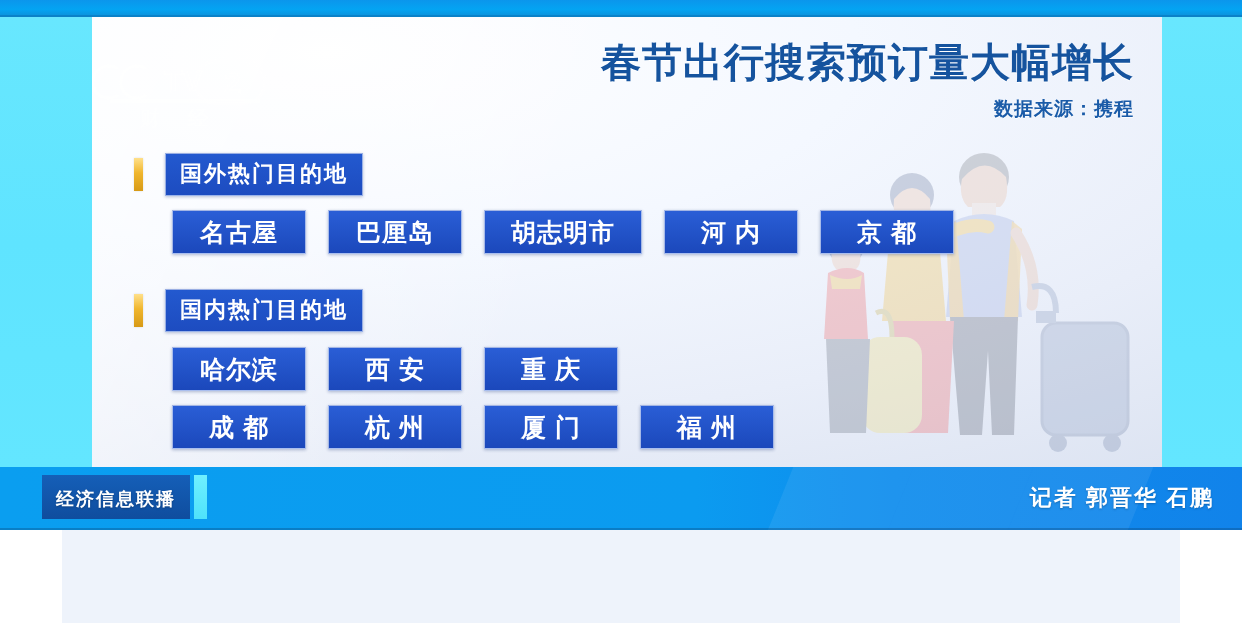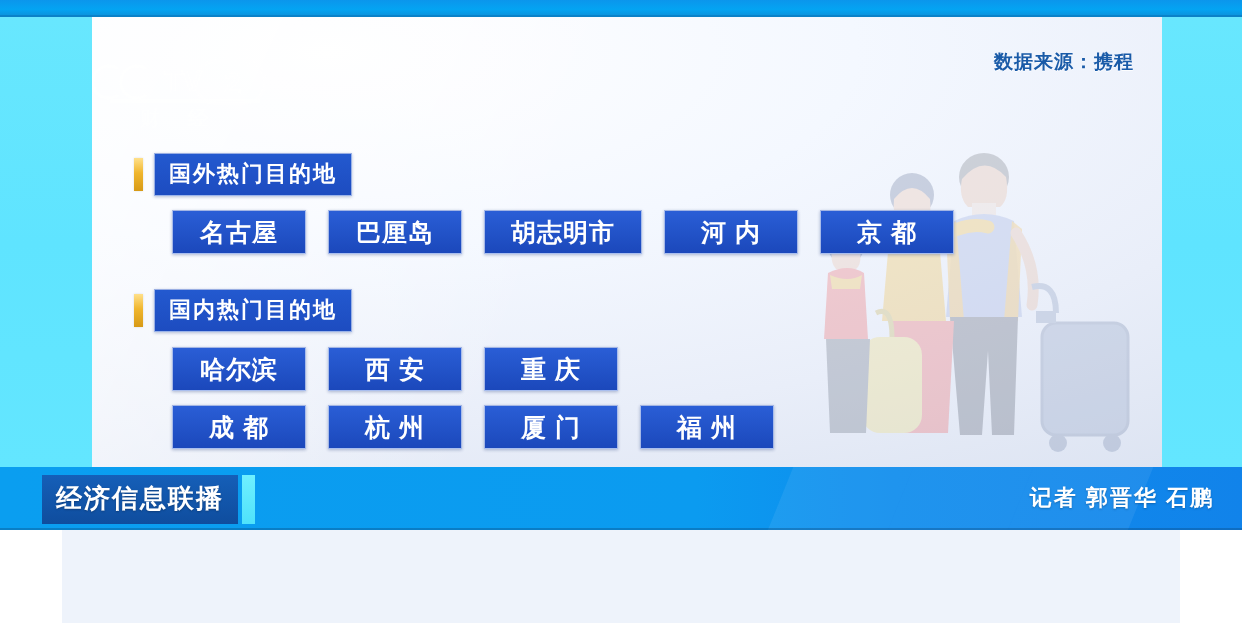--- a/index.html
+++ b/index.html
@@ -67,21 +67,21 @@
     white-space:nowrap;
   }
   .subline {
     margin-top:10px;
     font-size:19px; font-weight:bold; color:#1a5ba8;
     letter-spacing:1px; white-space:nowrap;
     text-shadow:0 1px 0 rgba(255,255,255,.8);
   }
 
   
-  .section-head { position:absolute; display:flex; align-items:center; gap:11px; }
+  .section-head { position:absolute; display:flex; align-items:center; gap:22px; }
   .gold-bar {
     width:9px; height:33px;
     background:linear-gradient(180deg,#ffe08a 0%,#f0b62e 45%,#d79a16 100%);
     box-shadow:0 0 2px rgba(0,0,0,.12);
   }
   .sec-tag {
     background:linear-gradient(180deg,#2359cf 0%,#1d4cc0 100%);
     color:#fff; font-size:22px; font-weight:bold;
     padding:5px 14px 6px; letter-spacing:2px;
     border:1px solid rgba(255,255,255,.55);
@@ -119,22 +119,22 @@
     content:""; position:absolute; bottom:0; left:0; width:100%; height:2px;
     background:rgba(8,70,120,.35);
   }
 
   .prog-tag {
     position:absolute; left:42px; top:8px;
     display:flex; align-items:stretch;
   }
   .prog-tag .box {
     background:linear-gradient(180deg,#155fb8 0%,#0f4d9e 100%);
-    color:#fff; font-size:26px; font-weight:bold; letter-spacing:2px;
-    padding:6px 14px 8px; white-space:nowrap;
+    color:#fff; font-size:18px; font-weight:bold; letter-spacing:2px;
+    padding:12px 14px 8px; white-space:nowrap;
     text-shadow:0 1px 2px rgba(0,0,0,.25);
   }
   .prog-tag .accent {
     width:13px; margin-left:4px;
     background:linear-gradient(180deg,#6ff0ff 0%,#4fe2fb 100%);
   }
 
   .reporters {
     position:absolute; right:28px; top:16px;
     color:#ffffff; font-size:22px; font-weight:bold;
@@ -219,20 +219,21 @@
       <path d="M72 176 q16 -8 16 24" stroke="#c9b55c" stroke-width="5" fill="none"></path>
 
       <ellipse cx="42" cy="110" rx="18" ry="17" fill="#6e7c9e"></ellipse>
       <path d="M28 112 q14 -18 28 0 q2 16 -4 20 h-20 q-6 -6 -4 -20 z" fill="#edc3aa"></path>
       <path d="M24 136 q20 -10 36 0 l4 66 h-44 z" fill="#ef6c6c"></path>
       <path d="M26 138 q18 8 32 0 l-2 14 h-28 z" fill="#f2c14e"></path>
       <path d="M22 202 h44 l-4 94 h-36 z" fill="#6b7483"></path>
     </svg>
 
     <div class="headline-wrap">
+      <div class="headline">春节出行搜索预订量大幅增长</div>
       <div class="subline">数据来源：携程</div>
     </div>
 
     <div class="section-head" style="left:42px; top:136px;">
       <div class="gold-bar"></div>
       <div class="sec-tag">国外热门目的地</div>
     </div>
 
     <div class="chip-row" style="left:80px; top:193px;">
       <div class="chip">名古屋</div>

